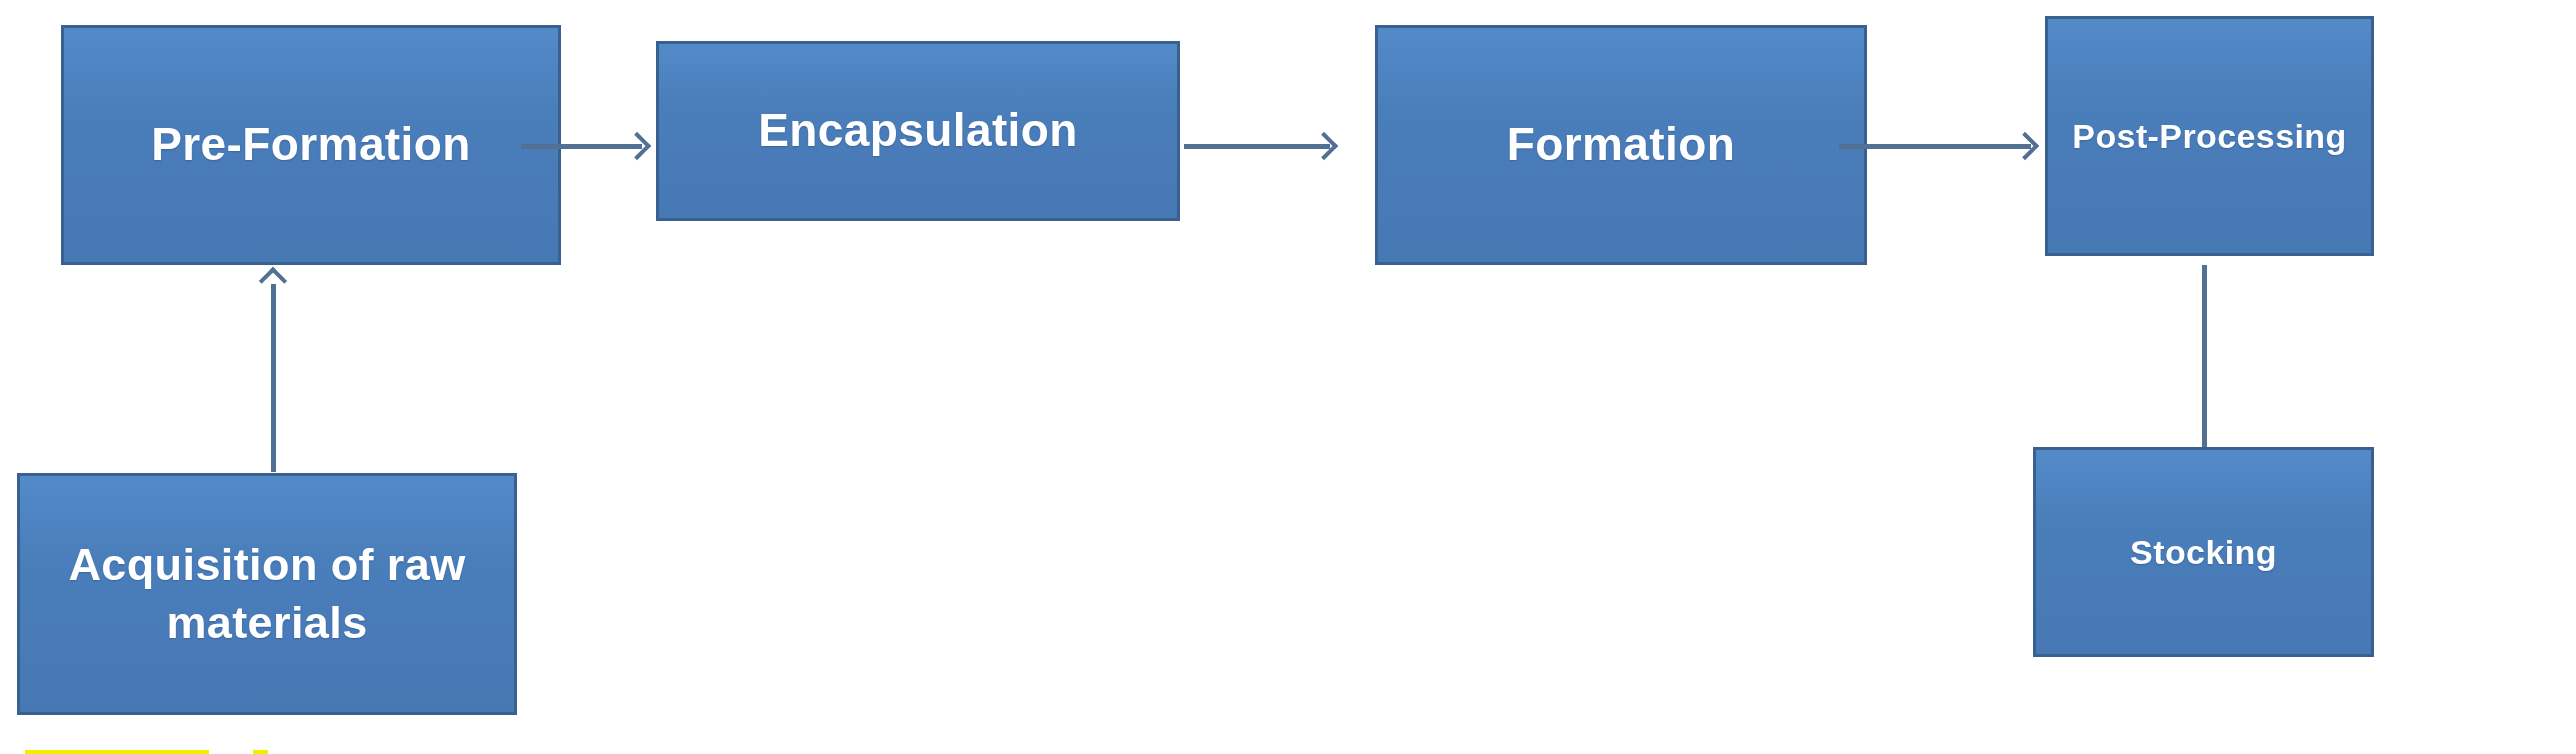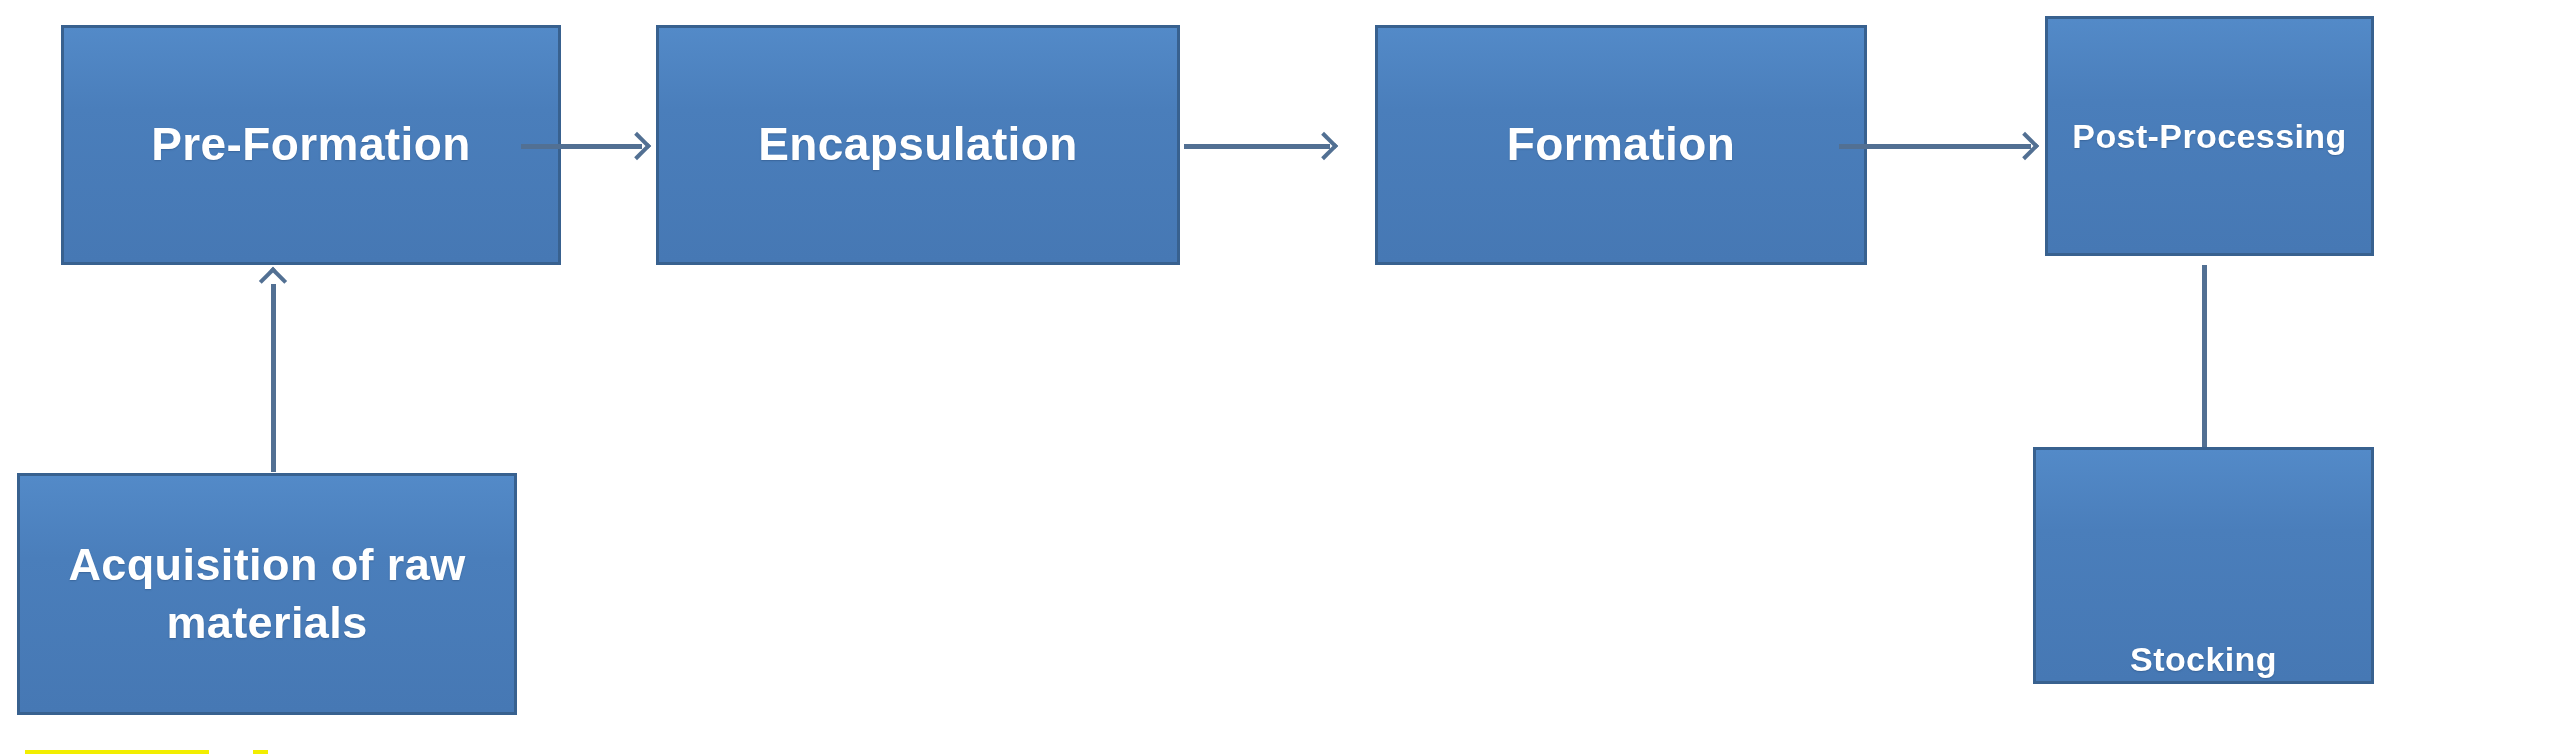--- a/index.html
+++ b/index.html
@@ -39,37 +39,37 @@
 </style>
 </head>
 <body>
 
 <div class="stage">
 
   <div class="node big" style="left:17px;top:25px;width:500px;height:240px;margin-left:44px;">
     <span class="lbl">Pre-Formation</span>
   </div>
 
-  <div class="node big" style="left:656px;top:25px;width:524px;height:240px;">
+  <div class="node big" style="left:656px;top:41px;width:524px;height:180px;">
     <span class="lbl">Encapsulation</span>
   </div>
 
   <div class="node big" style="left:1343px;top:25px;width:492px;height:240px;margin-left:32px;">
     <span class="lbl">Formation</span>
   </div>
 
   <div class="node small" style="left:2045px;top:16px;width:329px;height:240px;">
     <span class="lbl">Post-Processing</span>
   </div>
 
   <div class="node big" style="left:17px;top:473px;width:500px;height:242px;padding:12px 35px;font-size:45px;">
     <span class="lbl">Acquisition of raw materials</span>
   </div>
 
-  <div class="node small" style="left:2033px;top:447px;width:341px;height:237px;align-items:flex-end;">
+  <div class="node small" style="left:2033px;top:447px;width:341px;height:210px;">
     <span class="lbl">Stocking</span>
   </div>
 
   <div>
     <div class="hline" style="left:521px;top:144px;width:121px;"></div>
     <div class="chev right" style="left:627px;top:136px;"></div>
   </div>
 
   <div>
     <div class="hline" style="left:1184px;top:144px;width:146px;"></div>

